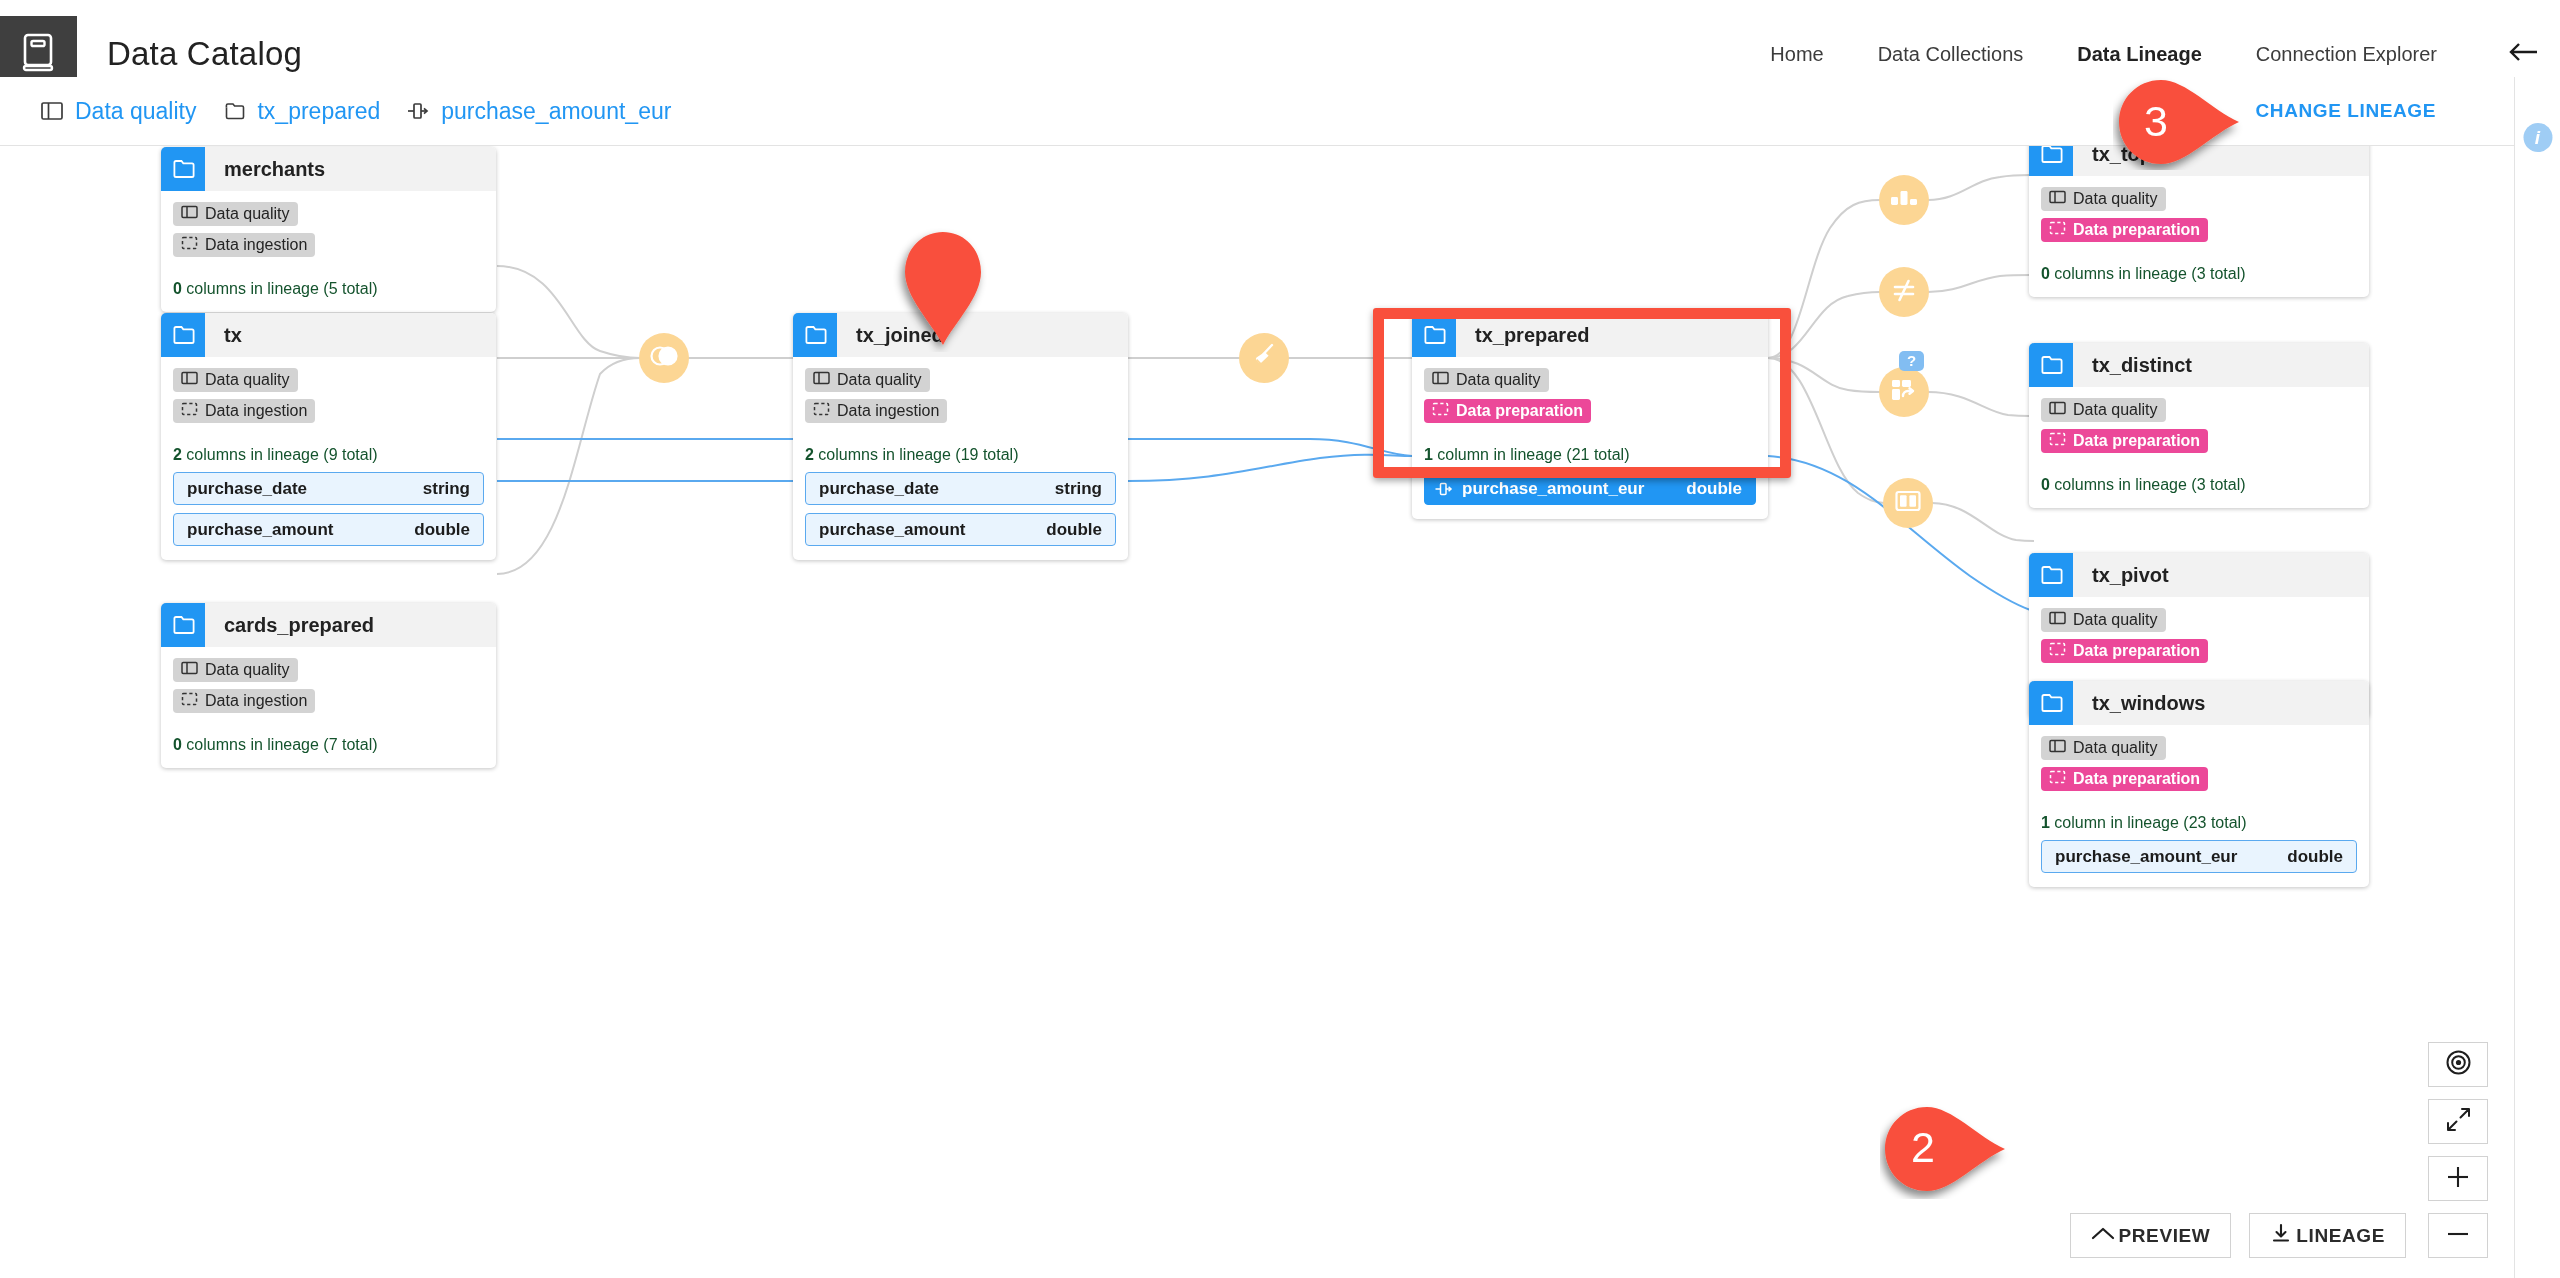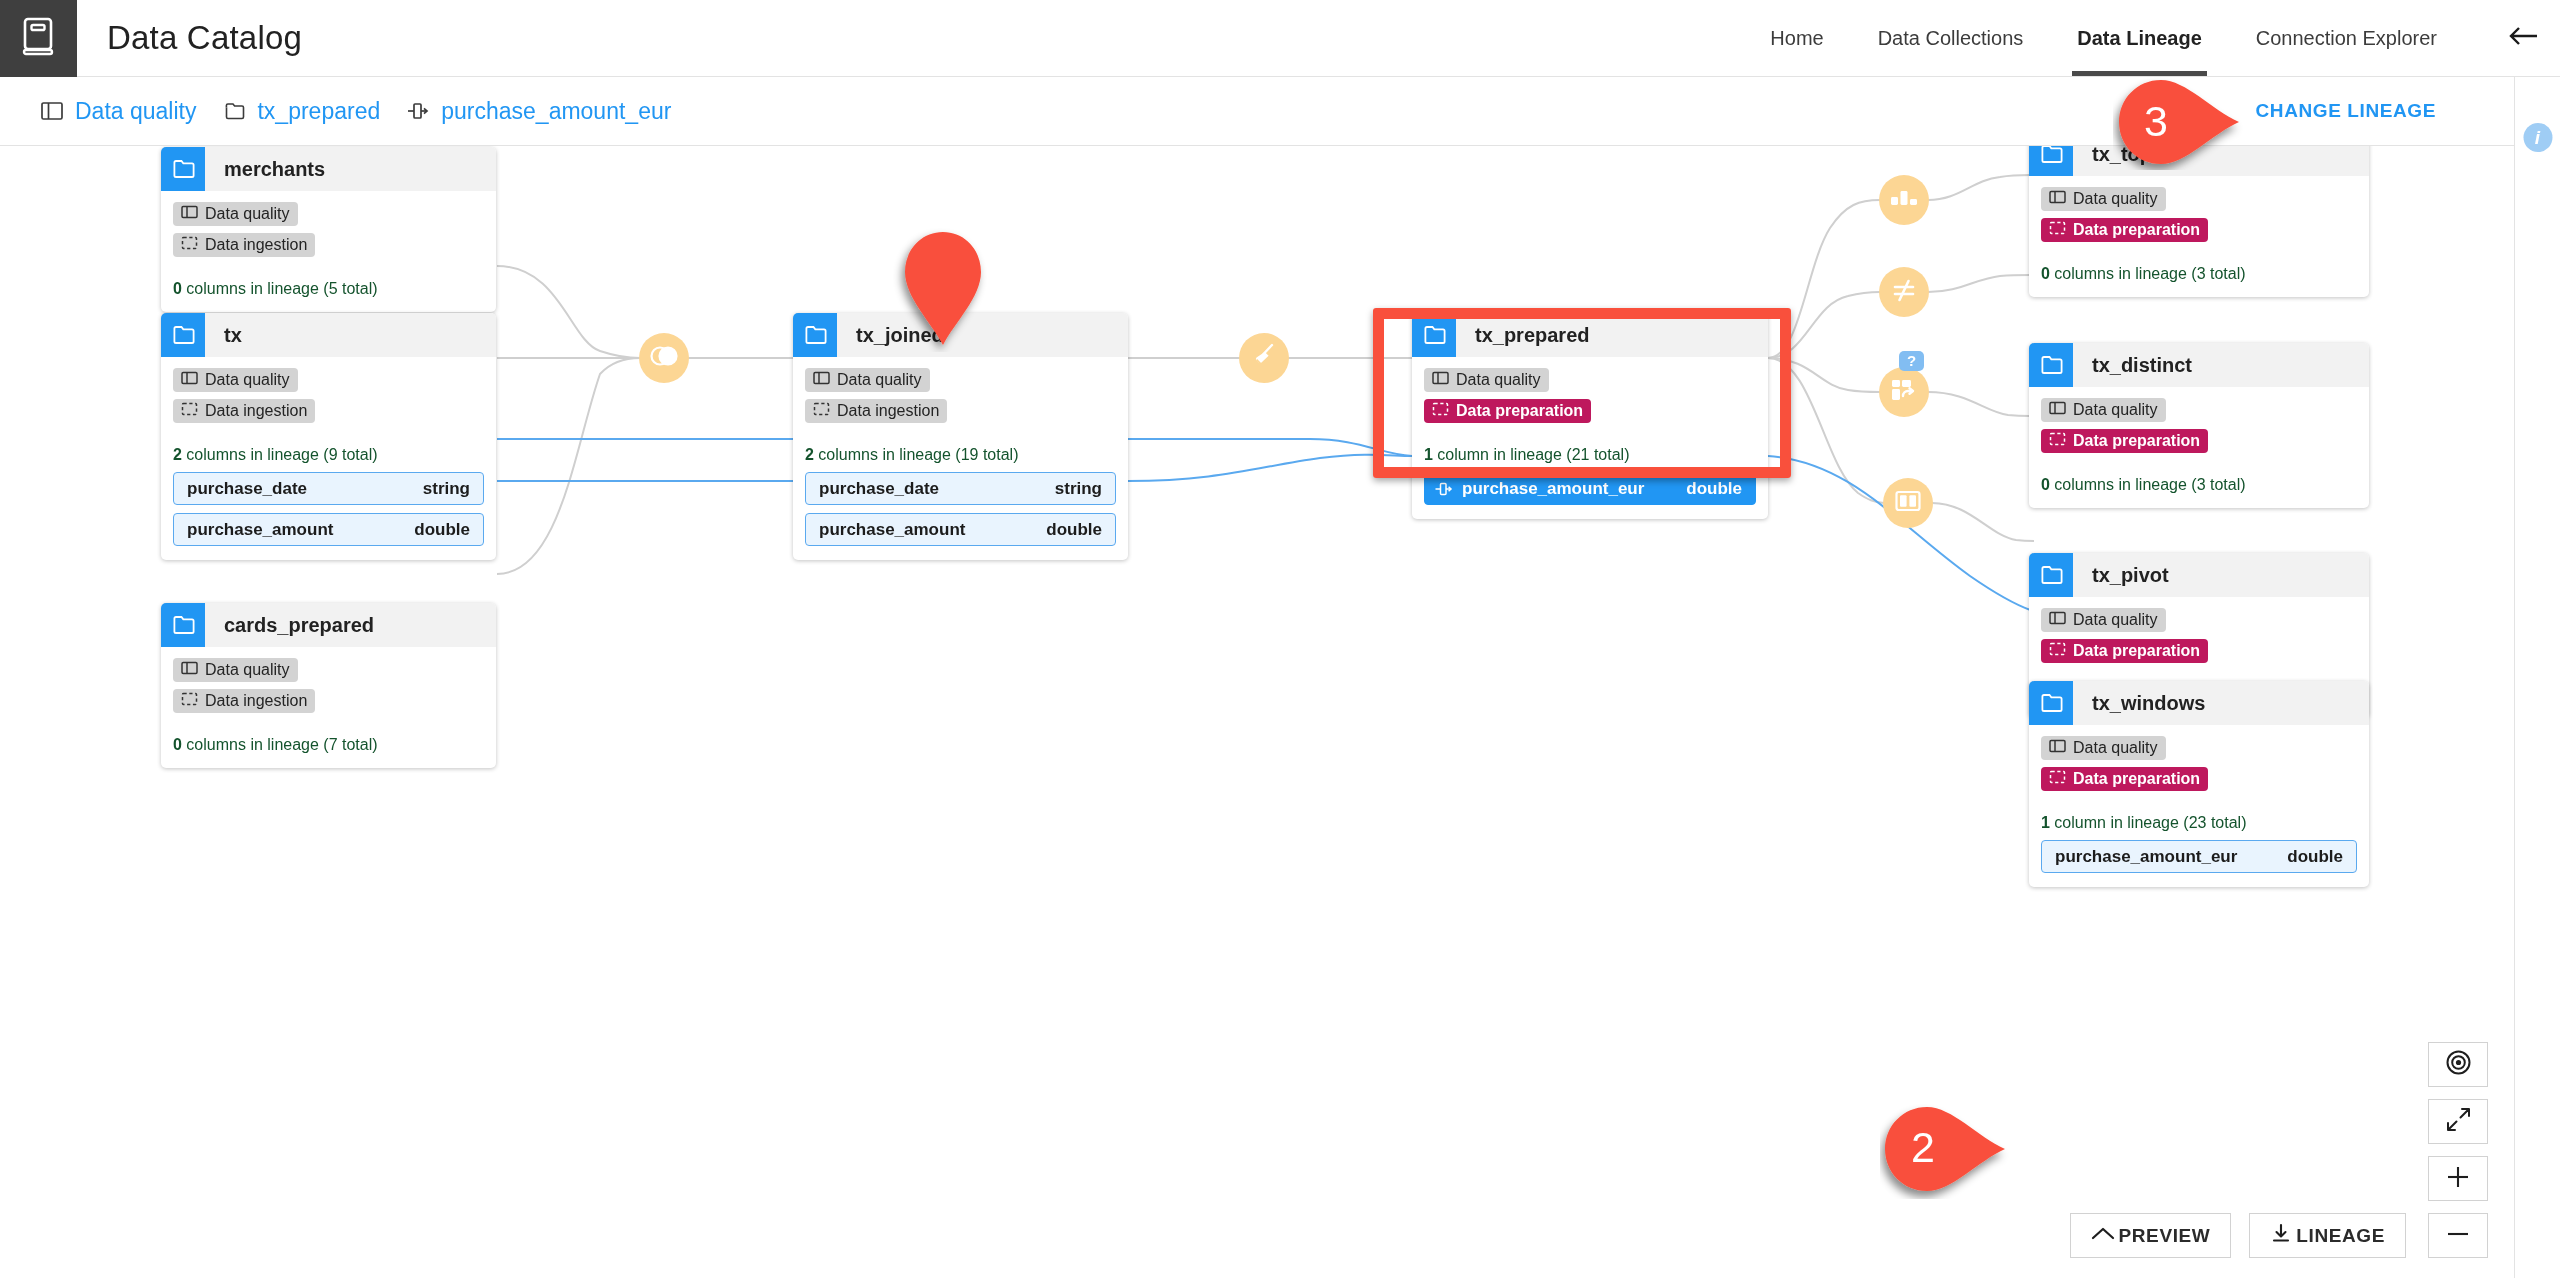--- a/index.html
+++ b/index.html
@@ -6,21 +6,21 @@
   html, body {
     width: 2560px; height: 1278px;
     font-family: "Liberation Sans", sans-serif;
     background: #ffffff;
     overflow: hidden;
   }
   #app { position: relative; width: 2560px; height: 1278px; }
 
   
   .topbar {
-    position: absolute; left: 0; top: 0; width: 2560px; height: 77px;
+    position: absolute; left: 0; top: 16px; width: 2560px; height: 77px;
     background: #fff; border-bottom: 1px solid #e3e3e3;
     display: flex; align-items: stretch;
   }
   .logo-box {
     width: 77px; height: 77px; background: #3f3f3f;
     display: flex; align-items: center; justify-content: center; flex: 0 0 77px;
   }
   .app-title {
     font-size: 33px; color: #222; font-weight: 400;
     display: flex; align-items: center; padding-left: 30px; letter-spacing: .2px;
@@ -88,21 +88,21 @@
   .node-name {
     display: flex; align-items: center; padding-left: 19px;
     font-size: 20px; font-weight: bold; color: #222;
   }
   .node-body { padding: 11px 12px 14px 12px; }
   .chip {
     display: inline-flex; align-items: center; gap: 7px;
     border-radius: 4px; padding: 3px 8px; font-size: 16px; margin-bottom: 7px;
   }
   .chip.grey { background: #d3d3d3; color: #242424; }
-  .chip.red  { background: #be185d; color: #fff; font-weight: bold; }
+  .chip.red  { background: #ec4899; color: #fff; font-weight: bold; }
   .lineage-count { font-size: 16px; color: #14532d; margin-top: 16px; }
   .lineage-count b { font-weight: bold; }
   .col-row {
     display: flex; align-items: center; justify-content: space-between;
     border: 1px solid #5aa9ef; background: #e9f4fe; border-radius: 4px;
     height: 33px; padding: 0 13px; margin-top: 8px;
     font-size: 17px; color: #1c1c1c; font-weight: bold; cursor: pointer;
   }
   .col-row.sel {
     background: #2196f3; border-color: #2196f3; color: #fff;

